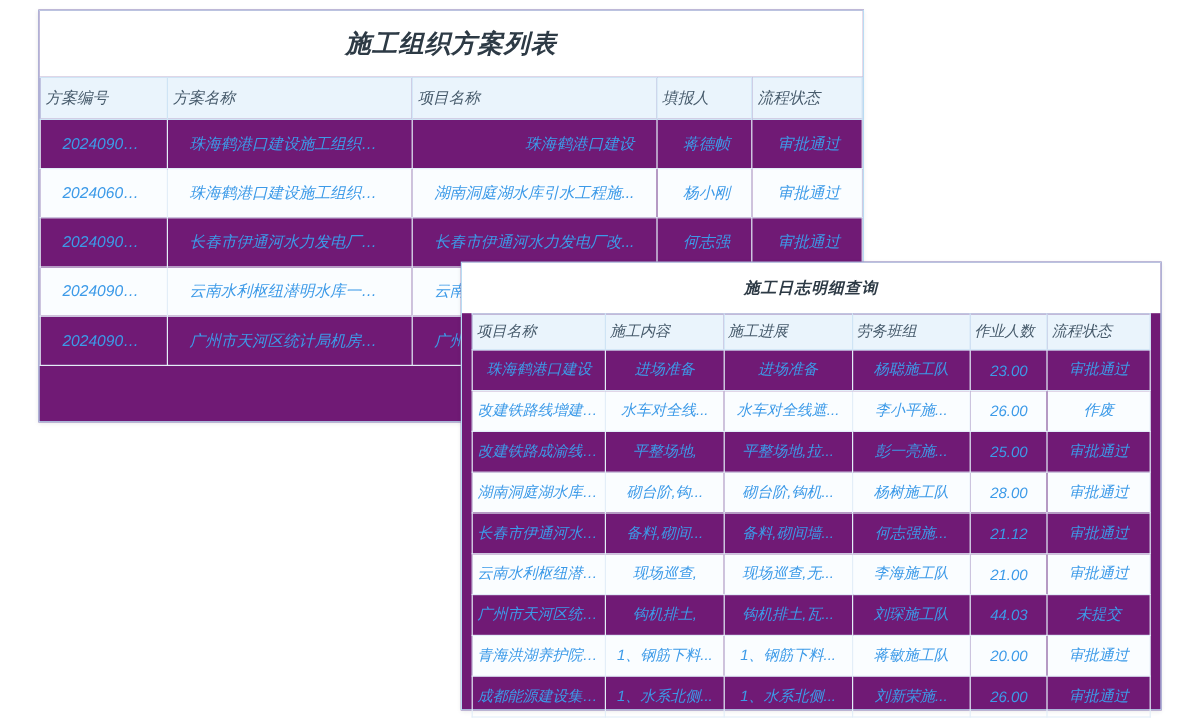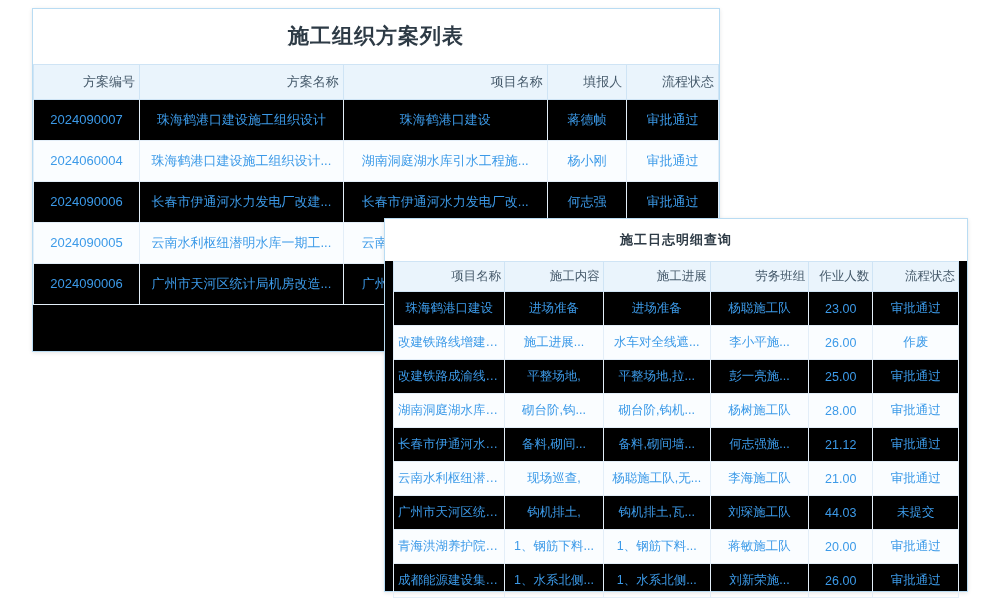--- a/index.html
+++ b/index.html
@@ -13,24 +13,25 @@
   }
   .stage {
     position: relative;
     width: 1000px;
     height: 600px;
   }
 
   
   .panel {
     position: absolute;
-    background: #000000;
+    background: #701a75;
     border: 1px solid #b9dcf3;
     box-shadow: 0 1px 4px rgba(0,0,0,0.10);
     box-sizing: border-box;
+    font-style: italic;
   }
   .panel-title {
     text-align: center;
     font-size: 20px;
     font-weight: bold;
     color: #2d3a45;
     padding: 12px 0 12px 0;
     letter-spacing: 1px;
     background: #ffffff;
   }
@@ -40,21 +41,21 @@
     width: 100%;
     table-layout: fixed;
   }
   table.grid th {
     background: #eaf4fc;
     color: #465a6b;
     font-size: 13px;
     font-weight: normal;
     border: 1px solid #cfe4f5;
     padding: 9px 4px;
-    text-align: right;
+    text-align: left;
     line-height: 1.2;
   }
   table.grid td {
     border: 1px solid #e3eef8;
     font-size: 13px;
     color: #3c9ae8;
     padding: 10px 6px;
     text-align: center;
     white-space: nowrap;
     overflow: hidden;
@@ -70,21 +71,21 @@
 
   
   #panel-a {
     left: 32px;
     top: 8px;
     width: 688px;
     height: 344px;
     z-index: 1;
   }
   #panel-a .panel-title { font-size: 21px; padding: 13px 0 14px; }
-  #panel-a table.grid td { padding: 11px 6px; }
+  #panel-a table.grid td { padding: 11px 18px; text-align: right; }
 
   
   #panel-b {
     left: 384px;
     top: 218px;
     width: 584px;
     height: 374px;
     z-index: 2;
   }
   #panel-b .panel-title { font-size: 13px; padding: 12px 0 12px; }
@@ -183,21 +184,21 @@
           <tr>
             <td>珠海鹤港口建设</td>
             <td>进场准备</td>
             <td>进场准备</td>
             <td>杨聪施工队</td>
             <td class="num-cell">23.00</td>
             <td class="st-pass">审批通过</td>
           </tr>
           <tr>
             <td>改建铁路线增建第...</td>
-            <td>施工进展...</td>
+            <td>水车对全线...</td>
             <td>水车对全线遮...</td>
             <td>李小平施...</td>
             <td class="num-cell">26.00</td>
             <td class="st-void">作废</td>
           </tr>
           <tr>
             <td>改建铁路成渝线增...</td>
             <td>平整场地,</td>
             <td>平整场地,拉...</td>
             <td>彭一亮施...</td>
@@ -216,21 +217,21 @@
             <td>长春市伊通河水力...</td>
             <td>备料,砌间...</td>
             <td>备料,砌间墙...</td>
             <td>何志强施...</td>
             <td class="num-cell">21.12</td>
             <td class="st-pass">审批通过</td>
           </tr>
           <tr>
             <td>云南水利枢纽潜明...</td>
             <td>现场巡查,</td>
-            <td>杨聪施工队,无...</td>
+            <td>现场巡查,无...</td>
             <td>李海施工队</td>
             <td class="num-cell">21.00</td>
             <td class="st-pass">审批通过</td>
           </tr>
           <tr>
             <td>广州市天河区统计...</td>
             <td>钩机排土,</td>
             <td>钩机排土,瓦...</td>
             <td>刘琛施工队</td>
             <td class="num-cell">44.03</td>

